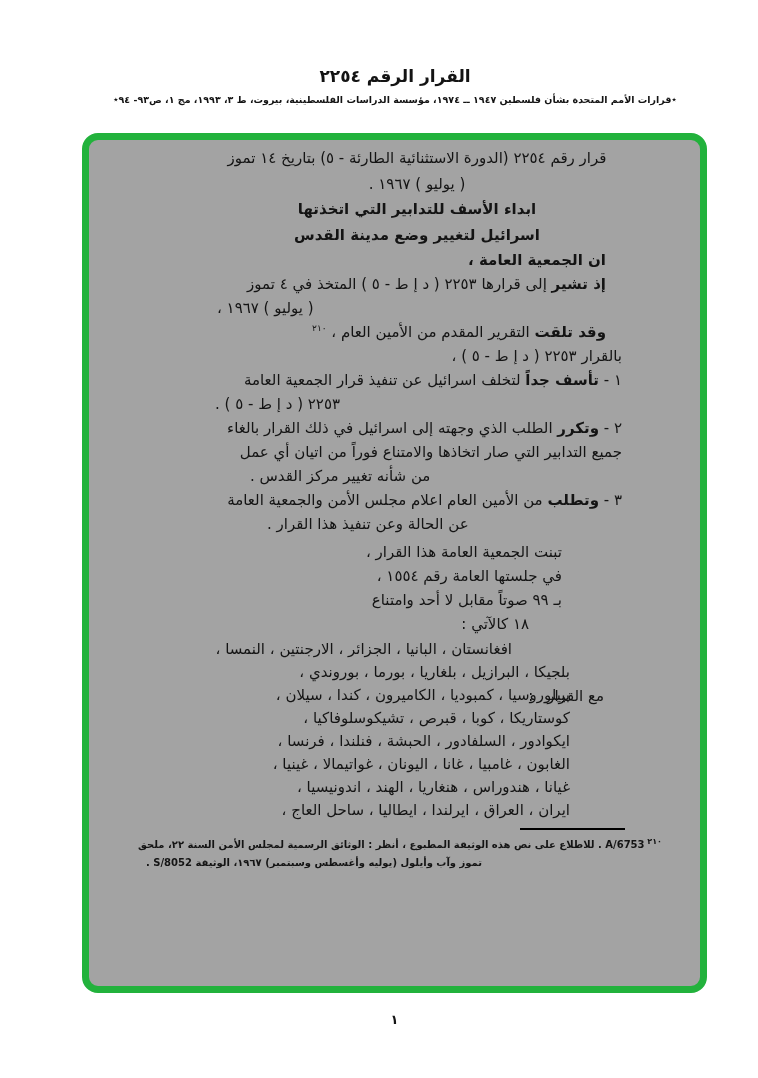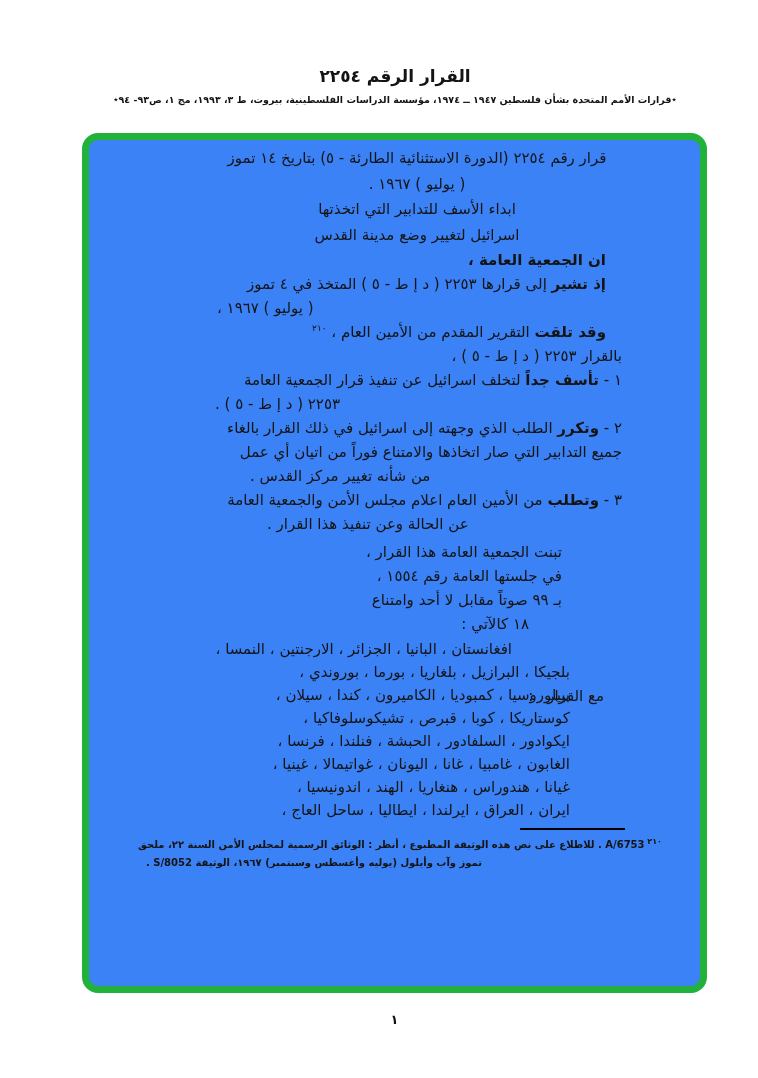--- a/index.html
+++ b/index.html
@@ -7,24 +7,24 @@
     width:758px;height:1078px;background:#ffffff;position:relative;
     font-family:"DejaVu Sans",sans-serif;color:#141414;direction:rtl;overflow:hidden;
   }
   .hdr{position:absolute;left:82px;top:66px;width:626px;text-align:center;}
   .hdr-title{font-size:17px;font-weight:bold;}
   .hdr-src{font-size:9.5px;font-weight:bold;margin-top:8px;white-space:nowrap;}
 
   .frame{
     position:absolute;left:82px;top:133px;width:625px;height:860px;
     box-sizing:border-box;border:7px solid #22B23C;border-radius:16px;
-    padding:6px 78px 0 123px;background:#3b82f6;
+    padding:6px 78px 0 123px;background:#a3a3a3;
   }
   .t-block{text-align:center;font-size:15px;line-height:25.5px;}
-  .t-bold{font-weight:normal;}
+  .t-bold{font-weight:bold;}
   .body-line{font-size:15px;line-height:24px;text-align:right;white-space:nowrap;}
   .indent{padding-right:16px;}
   .left-line{text-align:left;}
   .pl3{padding-left:3px;}
   .pl5{padding-left:5px;}
   .pl38{padding-left:38px;}
   .pl55{padding-left:55px;}
   .bd{font-weight:bold;}
   sup{font-size:9px;line-height:0;vertical-align:super;}
 

